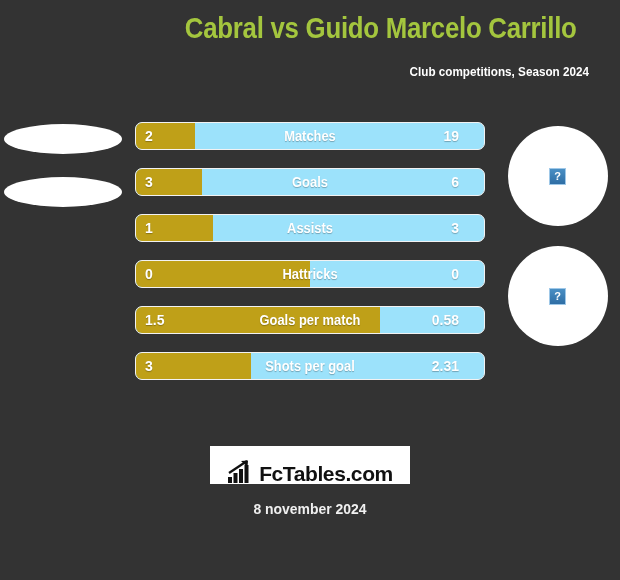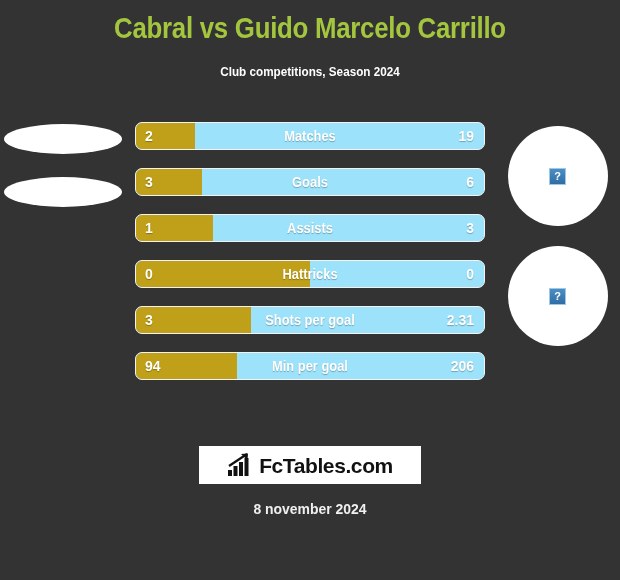--- a/index.html
+++ b/index.html
@@ -11,21 +11,21 @@
     height: 580px;
     background: #333333;
     font-family: "Liberation Sans", sans-serif;
     overflow: hidden;
     position: relative;
   }
 
   
   .header {
     padding-top: 8px;
-    text-align: center;
+    text-align: right;
   }
   .title {
     color: #a4c63e;
     font-size: 30px;
     font-weight: bold;
     letter-spacing: -0.3px;
     line-height: 40px;
     transform: scaleX(0.86);
     white-space: nowrap;
   }
@@ -114,41 +114,41 @@
     position: absolute;
     top: 0;
     line-height: 26px;
     font-size: 14px;
     font-weight: bold;
     color: #ffffff;
     text-shadow: 0 1px 1px rgba(0,0,0,0.28);
     white-space: nowrap;
   }
   .bar-home { left: 9px; }
-  .bar-away { right: 10px; }
+  .bar-away { right: 25px; }
   .bar-label {
     left: 0; right: 0;
     text-align: center;
     transform: scaleX(0.92);
   }
 
   
   .logo-wrap {
     position: absolute;
     left: 0; right: 0;
     top: 446px;
     display: flex;
     justify-content: center;
   }
   .logo {
     background: #ffffff;
-    width: 222px;
+    width: 200px;
     height: 38px;
     display: flex;
-    align-items: center;
+    align-items: flex-end;
     justify-content: center;
     gap: 6px;
   }
   .logo-icon { display: block; }
   .logo-text {
     color: #111111;
     font-size: 21px;
     font-weight: bold;
     letter-spacing: -0.4px;
     line-height: 21px;
@@ -215,34 +215,34 @@
     <div class="bar-away">3</div>
   </div>
 
   <div class="bar-row">
     <div class="bar-fill" style="width: 50%;"></div>
     <div class="bar-home">0</div>
     <div class="bar-label">Hattricks</div>
     <div class="bar-away">0</div>
   </div>
 
+  <div class="bar-row">
+    <div class="bar-fill" style="width: 70%;"></div>
+    <div class="bar-home">1.5</div>
+    <div class="bar-label">Goals per match</div>
+    <div class="bar-away">0.58</div>
+  </div>
 
   <div class="bar-row">
     <div class="bar-fill" style="width: 33%;"></div>
     <div class="bar-home">3</div>
     <div class="bar-label">Shots per goal</div>
     <div class="bar-away">2.31</div>
   </div>
 
-  <div class="bar-row">
-    <div class="bar-fill" style="width: 29%;"></div>
-    <div class="bar-home">94</div>
-    <div class="bar-label">Min per goal</div>
-    <div class="bar-away">206</div>
-  </div>
 
 </div>
 
 <div class="logo-wrap">
   <div class="logo">
     <svg class="logo-icon" width="26" height="24" viewBox="0 0 26 24">
       <rect x="1" y="17" width="4" height="6" fill="#111111"></rect>
       <rect x="6.5" y="13" width="4" height="10" fill="#111111"></rect>
       <rect x="12" y="9" width="4" height="14" fill="#111111"></rect>
       <rect x="17.5" y="5" width="4" height="18" fill="#111111"></rect>

